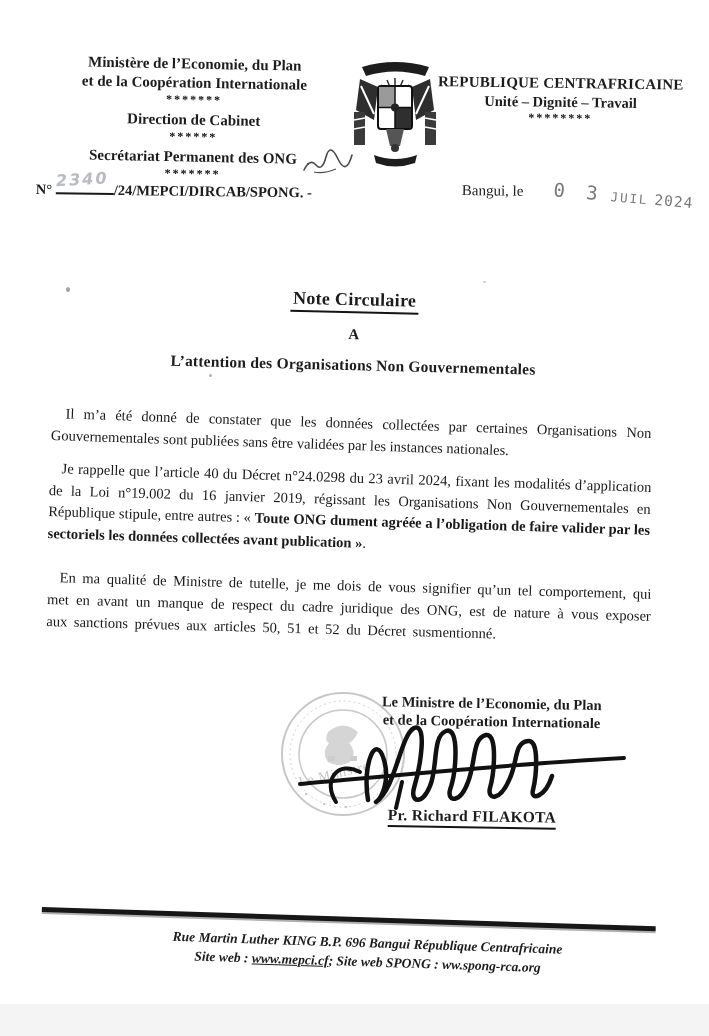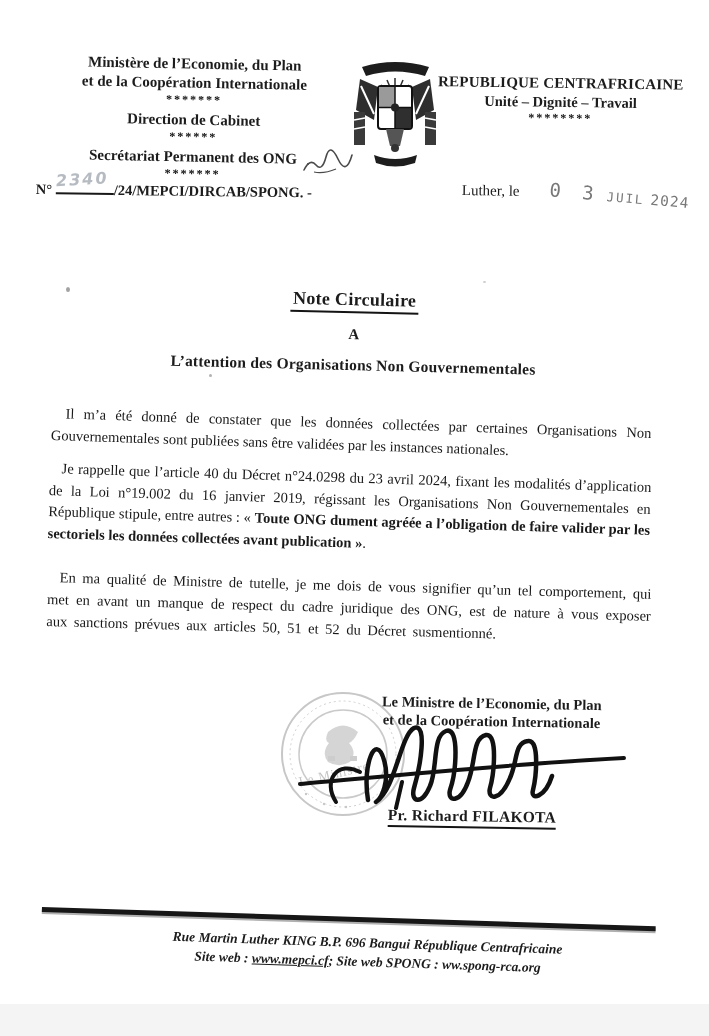--- a/index.html
+++ b/index.html
@@ -129,21 +129,21 @@
     <path d="M27 99 Q48 107 70 99 L68 107 Q48 114 29 107 Z" fill="#1d1d1d"></path>
   </svg>
 
   <div class="abs hright">
     <div class="rep">REPUBLIQUE CENTRAFRICAINE</div>
     <div class="motto">Unité – Dignité – Travail</div>
     <div class="stars">********</div>
   </div>
 
   <div class="abs dateline">
-    <span>Luther, le</span>
+    <span>Bangui, le</span>
     <span class="stamp-date">
       <span class="sd-day">0 3</span><span class="sd-month">JUIL</span><span class="sd-year">2024</span>
     </span>
   </div>
 
   <div class="abs titleblock">
     <div class="doc-title"><span>Note Circulaire</span></div>
     <div class="title-a">A</div>
     <div class="title-att">L’attention des Organisations Non Gouvernementales</div>
   </div>

